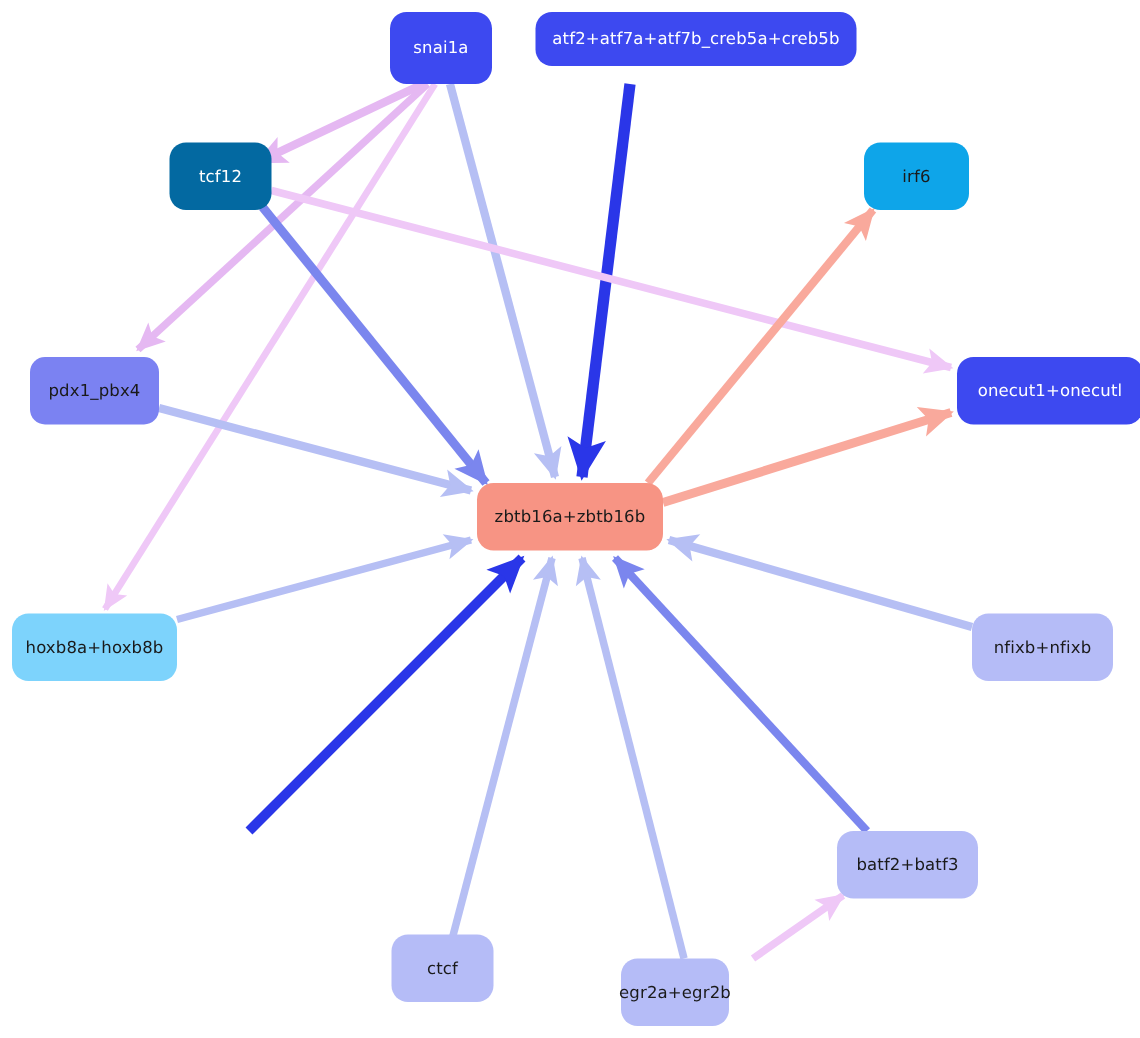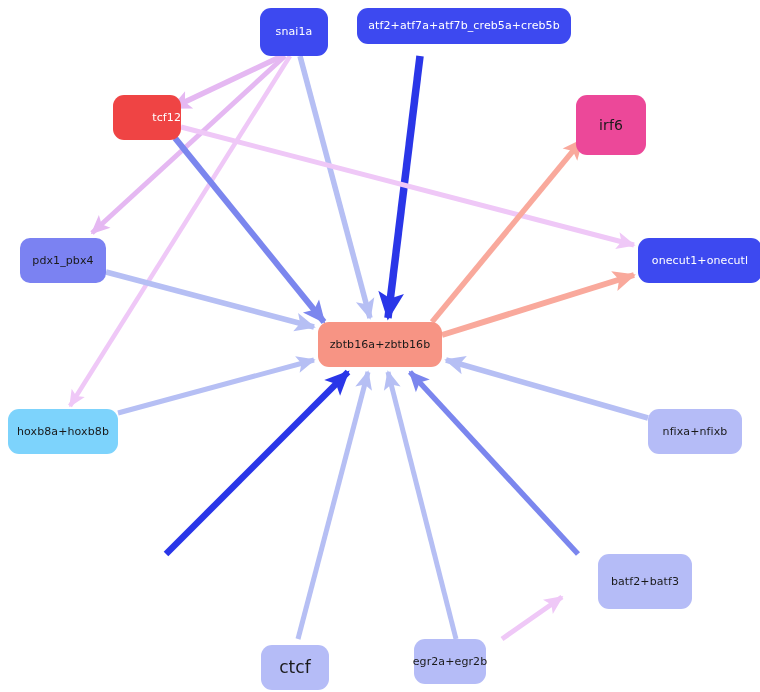--- a/index.html
+++ b/index.html
@@ -67,44 +67,44 @@
       <line x1="432" y1="322" x2="582" y2="140" stroke="#f9a99c" stroke-width="5.5" stroke-linecap="butt" marker-end="url(#ah-15)"></line>
       <line x1="442" y1="335" x2="634" y2="275" stroke="#f9a99c" stroke-width="6" stroke-linecap="butt" marker-end="url(#ah-15)"></line>
     </svg>
   <div id="node-layer">
       <div class="node" style="left: 260px; top: 8px; width: 68px; height: 48px; background: rgb(61, 73, 240); color: rgb(255, 255, 255); font-size: 11px;">
         <span class="node-label">snai1a</span>
       </div>
       <div class="node" style="left: 357px; top: 8px; width: 214px; height: 36px; background: rgb(61, 73, 240); color: rgb(255, 255, 255); font-size: 11px;">
         <span class="node-label">atf2+atf7a+atf7b_creb5a+creb5b</span>
       </div>
-      <div class="node" style="left: 113px; top: 95px; width: 68px; height: 45px; background: #ef4444; color: rgb(255, 255, 255); font-size: 11px; justify-content: flex-end;">
+      <div class="node" style="left: 113px; top: 95px; width: 68px; height: 45px; background: #0369a1; color: rgb(255, 255, 255); font-size: 11px;">
         <span class="node-label">tcf12</span>
       </div>
-      <div class="node" style="left: 576px; top: 95px; width: 70px; height: 60px; background: #ec4899; color: rgb(26, 26, 26); font-size: 14px;">
+      <div class="node" style="left: 576px; top: 95px; width: 70px; height: 45px; background: #0ea5e9; color: rgb(26, 26, 26); font-size: 11px;">
         <span class="node-label">irf6</span>
       </div>
       <div class="node" style="left: 20px; top: 238px; width: 86px; height: 45px; background: rgb(123, 130, 242); color: rgb(26, 26, 26); font-size: 11px; border-radius: 10px;">
         <span class="node-label">pdx1_pbx4</span>
       </div>
       <div class="node" style="left: 638px; top: 238px; width: 124px; height: 45px; background: rgb(61, 73, 240); color: rgb(255, 255, 255); font-size: 11px;">
         <span class="node-label">onecut1+onecutl</span>
       </div>
       <div class="node" style="left: 318px; top: 322px; width: 124px; height: 45px; background: rgb(247, 148, 132); color: rgb(26, 26, 26); font-size: 11px; text-align: right;">
         <span class="node-label">zbtb16a+zbtb16b</span>
       </div>
       <div class="node" style="left: 8px; top: 409px; width: 110px; height: 45px; background: #7dd3fc; color: rgb(26, 26, 26); font-size: 11px;">
         <span class="node-label">hoxb8a+hoxb8b</span>
       </div>
       <div class="node" style="left: 648px; top: 409px; width: 94px; height: 45px; background: rgb(181, 188, 247); color: rgb(26, 26, 26); font-size: 11px;">
-        <span class="node-label">nfixa+nfixb</span>
+        <span class="node-label">nfixb+nfixb</span>
       </div>
-      <div class="node" style="left: 558px; top: 554px; width: 94px; height: 55px; background: rgb(181, 188, 247); color: rgb(26, 26, 26); font-size: 11px; margin-left: 40px;">
+      <div class="node" style="left: 558px; top: 554px; width: 94px; height: 45px; background: rgb(181, 188, 247); color: rgb(26, 26, 26); font-size: 11px;">
         <span class="node-label">batf2+batf3</span>
       </div>
-      <div class="node" style="left: 261px; top: 645px; width: 68px; height: 45px; background: rgb(181, 188, 247); color: rgb(26, 26, 26); font-size: 17px;">
+      <div class="node" style="left: 261px; top: 623px; width: 68px; height: 45px; background: rgb(181, 188, 247); color: rgb(26, 26, 26); font-size: 11px;">
         <span class="node-label">ctcf</span>
       </div>
       <div class="node" style="left: 414px; top: 639px; width: 72px; height: 45px; background: rgb(181, 188, 247); color: rgb(26, 26, 26); font-size: 11px; justify-content: center;">
         <span class="node-label">egr2a+egr2b</span>
       </div>
     </div>
 </div>
 
 </body></html>

